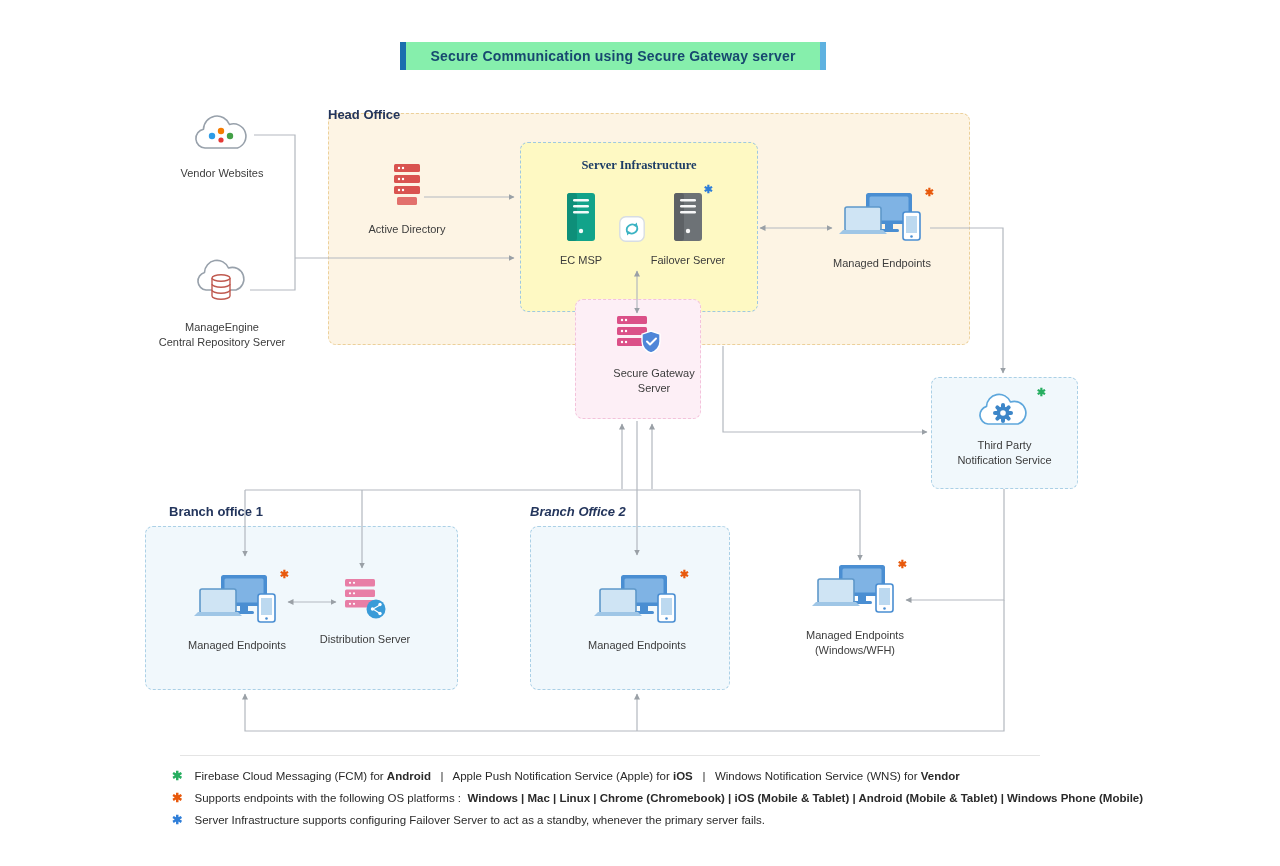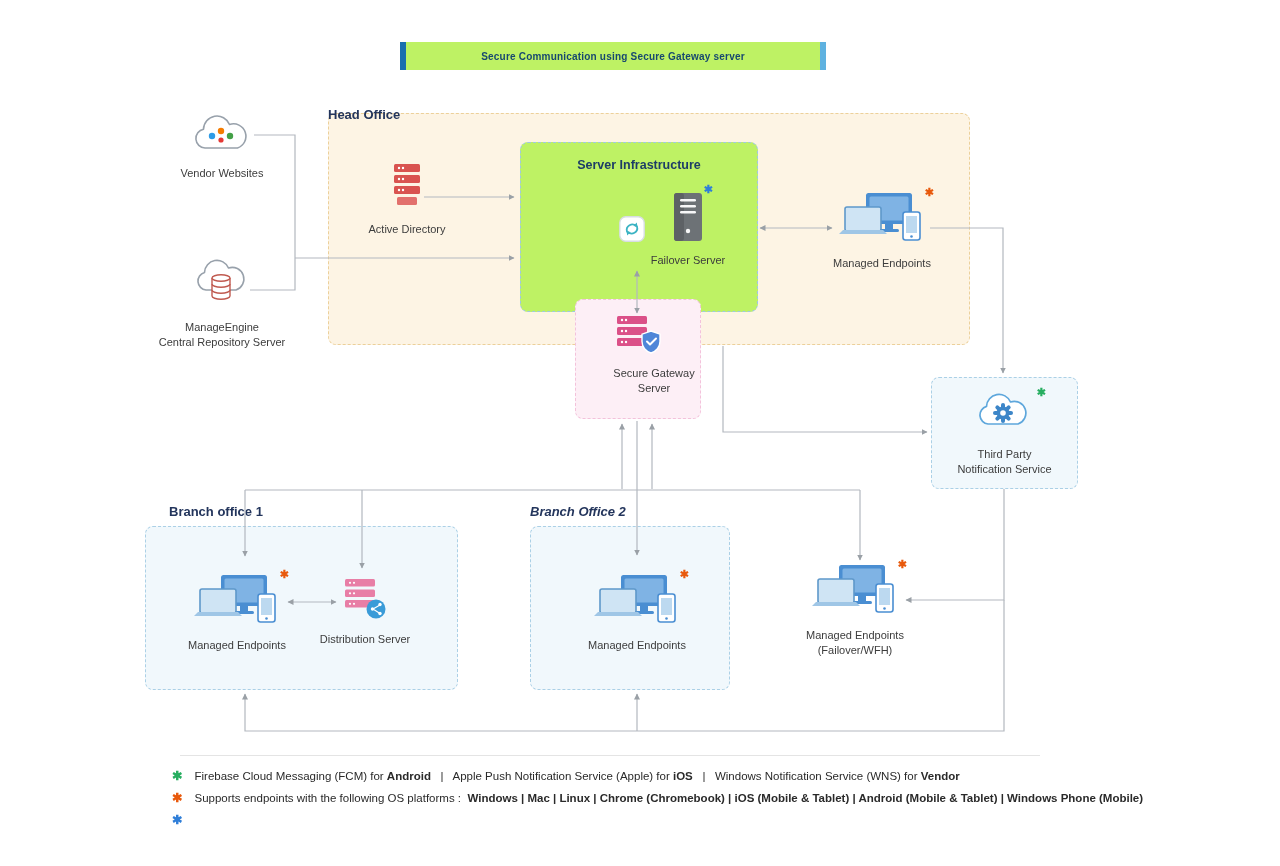--- a/index.html
+++ b/index.html
@@ -5,38 +5,38 @@
   * { margin:0; padding:0; box-sizing:border-box; }
   body { background:#fff; font-family:"Liberation Sans", sans-serif; }
   .canvas { position:relative; width:1280px; height:866px; background:#ffffff; overflow:hidden; }
   .abs { position:absolute; }
 
   .connectors { position:absolute; left:0; top:0; z-index:4; pointer-events:none; }
 
   .group-box { position:absolute; border:1.5px dashed; border-radius:8px; z-index:1; }
   .head-office-box { background:#fdf4e4; border-color:#ecd09a; }
   .blue-box { background:#f1f8fc; border-color:#abd0e6; }
-  .server-infra-box { background:#bef264; border-color:#9fc8e2; z-index:2; }
+  .server-infra-box { background:#fef9c3; border-color:#9fc8e2; z-index:2;font-family:Liberation Serif, serif; }
   .gateway-box { background:#fdeff6; border-color:#f3c2db; z-index:2; }
 
   .group-title { position:absolute; font-size:13px; font-weight:bold; color:#23355c; z-index:3; }
   .inner-title { font-size:12.5px; font-weight:bold; color:#1d3d66; text-align:center; padding-top:15px; }
 
   .node { position:absolute; z-index:3; display:flex; flex-direction:column; align-items:center; }
   .node-label { font-size:11px; color:#3c3c3c; text-align:center; line-height:1.4; margin-top:6px; }
   .icon-wrap { position:relative; }
   .marker { position:absolute; font-weight:bold; font-size:11px; z-index:5; }
   .m-orange { color:#e8590c; }
   .m-blue   { color:#2f7ed8; }
   .m-green  { color:#27ae60; }
 
   .title-bar { position:absolute; left:400px; top:42px; width:426px; height:28px; display:flex; align-items:stretch; z-index:3; }
   .title-accent-l { width:6px; background:#1a6fae; }
   .title-accent-r { width:6px; background:#5fb2e0; }
-  .title-text { flex:1; background:#bef264; color:#17486f; font-weight:bold; font-size:10px; display:flex; align-items:center; justify-content:center; letter-spacing:0.2px; }
+  .title-text { flex:1; background:#86efac; color:#17486f; font-weight:bold; font-size:14px; display:flex; align-items:center; justify-content:center; letter-spacing:0.2px; }
 
   .sep { position:absolute; left:180px; top:755px; width:860px; border-top:1px solid #e4e4e4; z-index:3; }
 
   .footnote { position:absolute; font-size:11.5px; color:#2a2a2a; z-index:3; display:flex; align-items:baseline; white-space:nowrap; }
   .footnote span { white-space:pre; }
   .footnote b { font-weight:bold; }
   .fn-marker { font-size:12.5px; font-weight:bold; margin-right:12px; white-space:pre; }
 </style>
 </head>
 <body>
@@ -140,20 +140,35 @@
           <circle cx="7" cy="17" r="1.2"></circle>
             <circle cx="11" cy="17" r="1.2"></circle>
           <circle cx="7" cy="28" r="1.2"></circle>
             <circle cx="11" cy="28" r="1.2"></circle>
         </g>
       </svg>
     </div>
     <div class="node-label">Active Directory</div>
   </div>
 
+  <div class="node" style="left:545px; top:191px; width:72px;">
+    <div class="icon-wrap">
+      <svg width="34" height="52" viewBox="0 0 34 52">
+        <rect x="3" y="2" width="28" height="48" rx="3" fill="#12a38a"></rect>
+        <rect x="3" y="2" width="10" height="48" rx="3" fill="#0e8f79"></rect>
+        <g fill="#fff" opacity="0.95">
+          <rect x="9" y="8" width="16" height="2.6" rx="1.3"></rect>
+          <rect x="9" y="14" width="16" height="2.6" rx="1.3"></rect>
+          <rect x="9" y="20" width="16" height="2.6" rx="1.3"></rect>
+          <circle cx="17" cy="40" r="2.2"></circle>
+        </g>
+      </svg>
+    </div>
+    <div class="node-label">EC MSP</div>
+  </div>
 
   <div class="abs" style="left:619px; top:216px; z-index:3;">
     <svg width="26" height="26" viewBox="0 0 26 26">
       <rect x="0.8" y="0.8" width="24.4" height="24.4" rx="6" fill="#fff" stroke="#d7dde3" stroke-width="1.4"></rect>
       <path d="M8 15.5 a5.5 5.5 0 0 1 9.2-5.4" fill="none" stroke="#3bb3c3" stroke-width="1.8" stroke-linecap="round"></path>
       <path d="M17.8 6.6 l0.6 4 -4-0.6 z" fill="#3bb3c3"></path>
       <path d="M18 10.5 a5.5 5.5 0 0 1 -9.2 5.4" fill="none" stroke="#3bb3c3" stroke-width="1.8" stroke-linecap="round"></path>
       <path d="M8.2 19.4 l-0.6-4 4 0.6 z" fill="#3bb3c3"></path>
     </svg>
   </div>
@@ -231,21 +246,21 @@
           <rect x="27" y="15" width="4" height="20" rx="2" transform="rotate(90 29 25)"></rect>
           <rect x="27" y="15" width="4" height="20" rx="2" transform="rotate(135 29 25)"></rect>
         </g>
         <circle cx="29" cy="25" r="6.5" fill="#3d86c8"></circle>
         <circle cx="29" cy="25" r="2.8" fill="#fff"></circle>
       </svg>
       <span class="marker m-green" style="right:-12px; top:-2px;">✱</span>
     </div>
   </div>
   <div class="abs" style="left:931px; top:438px; width:147px; z-index:3;">
-    <div class="node-label" style="margin-top:9px;">
+    <div class="node-label" style="margin-top:0;">
       <div>Third Party</div>
       <div>Notification Service</div>
     </div>
   </div>
 
   <div class="node" style="left:182px; top:574px; width:110px;">
     <div class="icon-wrap">
       <svg width="92" height="54" viewBox="0 0 92 54">
         <rect x="30" y="1" width="46" height="31" rx="2.5" fill="#4a8ed2"></rect>
         <rect x="33.5" y="4.5" width="39" height="24" rx="1.5" fill="#7fb3e4"></rect>
@@ -318,21 +333,21 @@
         <rect x="9" y="15" width="36" height="24" rx="2" fill="#cfe4f4" stroke="#5e98ca" stroke-width="1.6"></rect>
         <path d="M3 42 h48 l-4-4 h-40 z" fill="#9fc6e6"></path>
         <rect x="67" y="20" width="17" height="28" rx="2.5" fill="#fff" stroke="#4a8ed2" stroke-width="1.6"></rect>
         <rect x="70" y="24" width="11" height="17" fill="#bcd9f0"></rect>
         <circle cx="75.5" cy="44.5" r="1.3" fill="#4a8ed2"></circle>
       </svg>
       <span class="marker m-orange" style="right:-6px; top:-6px;">✱</span>
     </div>
     <div class="node-label">
       <div>Managed Endpoints</div>
-      <div>(Failover/WFH)</div>
+      <div>(Windows/WFH)</div>
     </div>
   </div>
 
   <div class="sep"></div>
 
   <div class="footnote" style="left:172px; top:768px;">
     <span class="fn-marker m-green">✱</span>
     <span>Firebase Cloud Messaging (FCM) for </span>
       <b>Android</b>
       <span>   |   Apple Push Notification Service (Apple) for </span>
@@ -342,15 +357,16 @@
   </div>
 
   <div class="footnote" style="left:172px; top:790px;">
     <span class="fn-marker m-orange">✱</span>
     <span>Supports endpoints with the following OS platforms :  </span>
       <b>Windows  |  Mac  |  Linux  |  Chrome (Chromebook)  |  iOS (Mobile &amp; Tablet)  |  Android (Mobile &amp; Tablet)  |  Windows Phone (Mobile)</b>
   </div>
 
   <div class="footnote" style="left:172px; top:812px;">
     <span class="fn-marker m-blue">✱</span>
+    <span>Server Infrastructure supports configuring Failover Server to act as a standby, whenever the primary server fails.</span>
   </div>
 
 </div>
 
 </body></html>

